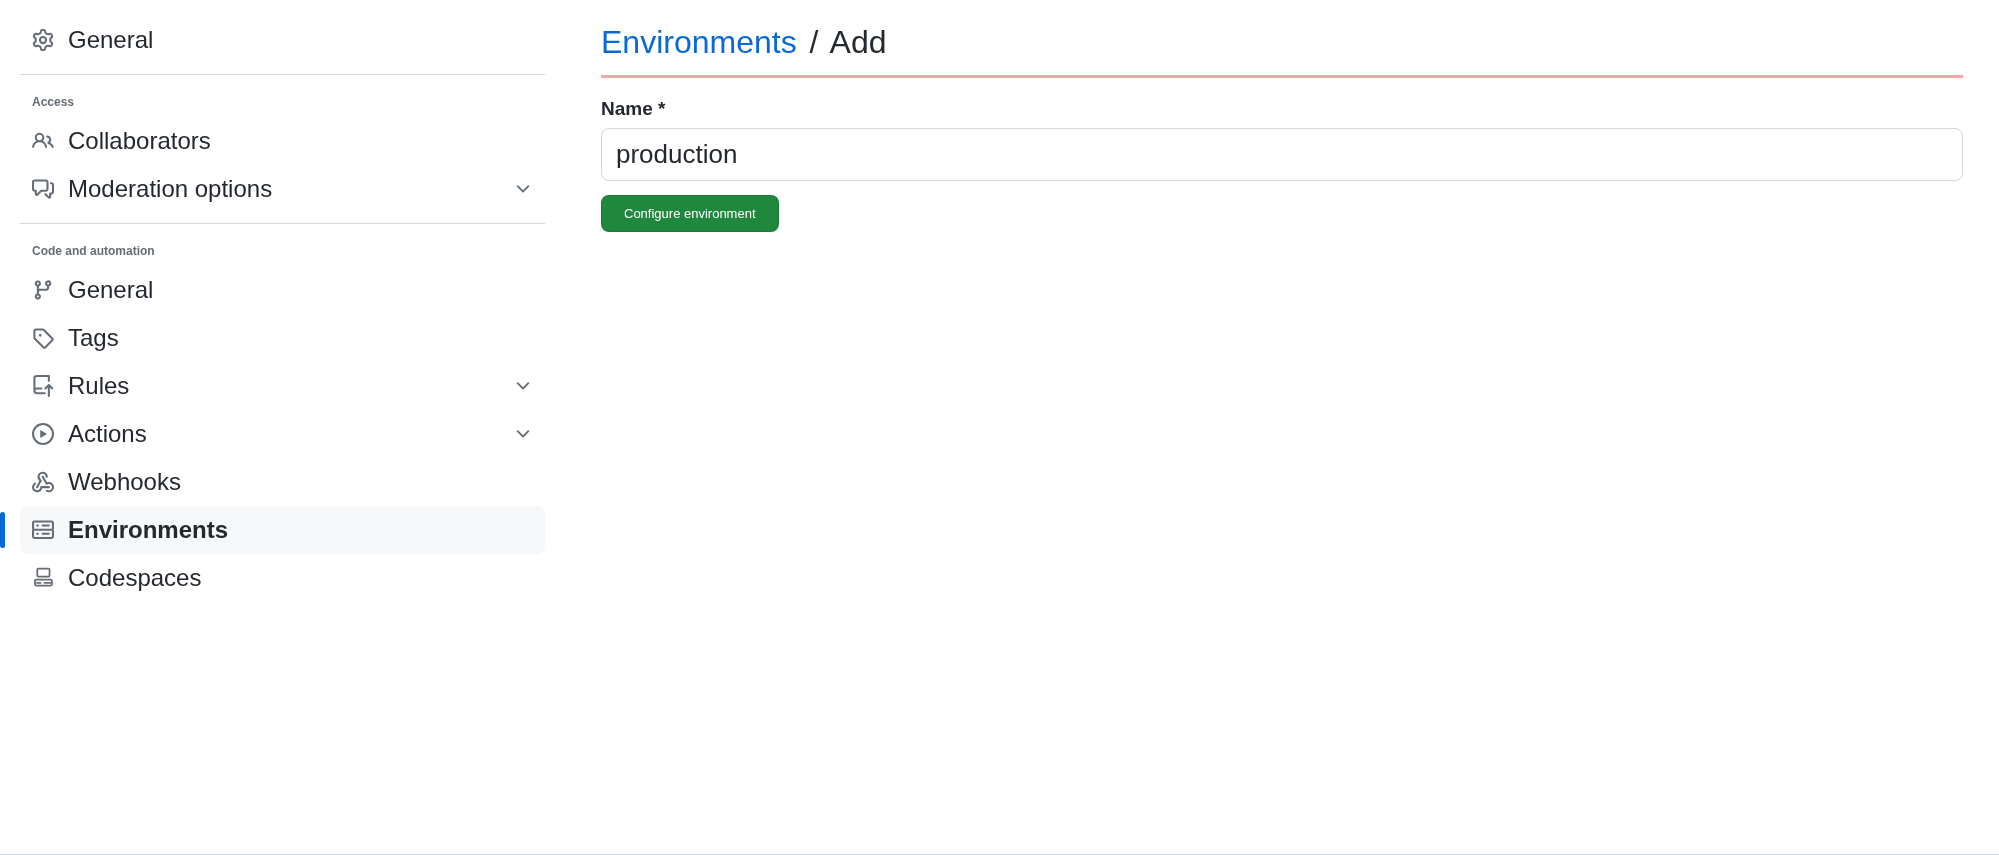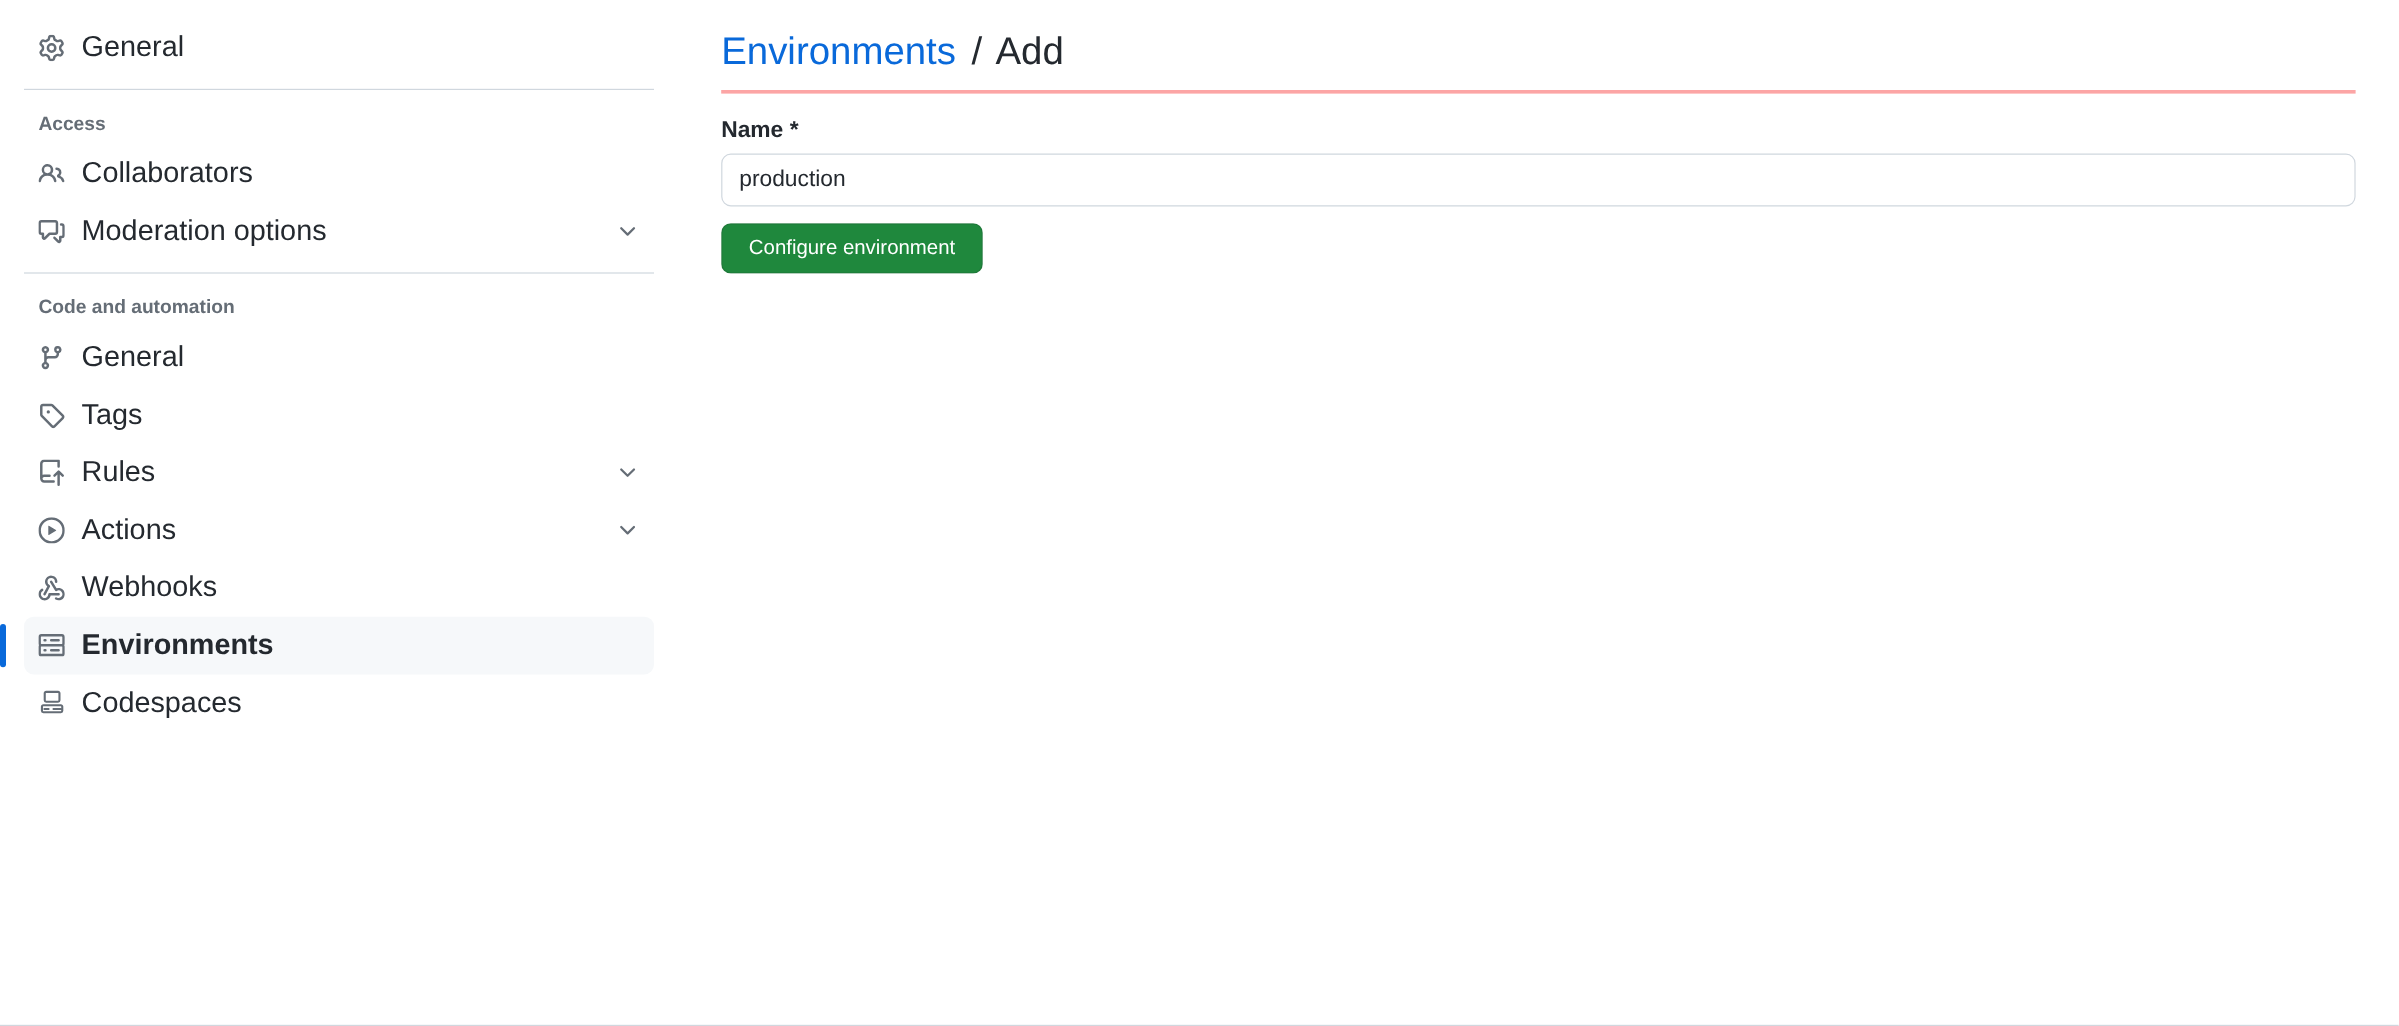--- a/index.html
+++ b/index.html
@@ -70,21 +70,21 @@
       width: 20px;
       height: 20px;
     }
     .sidebar-divider {
       border: none;
       border-top: 1px solid #d0d7de;
       margin: 10px 0;
       width: 100%;
     }
     .sidebar-heading {
-      font-size: 16px;
+      font-size: 12px;
       font-weight: 600;
       color: #656d76;
       padding: 10px 12px 8px 12px;
     }
     .main {
       flex: 1;
       padding: 24px 36px 0 36px;
       border-bottom: 1px solid #d0d7de;
     }
     .breadcrumb {
@@ -107,31 +107,31 @@
     }
     .form-label {
       display: block;
       font-weight: 600;
       font-size: 19px;
       margin-bottom: 8px;
     }
     .form-input {
       width: 100%;
       padding: 10px 14px;
-      font-size: 19px;
+      font-size: 26px;
       border: 1px solid #d0d7de;
       border-radius: 8px;
       background: #ffffff;
       color: #24292f;
       margin-bottom: 14px;
     }
     .btn-primary {
       display: inline-block;
       padding: 10px 22px;
-      font-size: 17px;
+      font-size: 13px;
       font-weight: 500;
       color: #ffffff;
       background: #1f883d;
       border: 1px solid rgba(31,35,40,0.15);
       border-radius: 8px;
       cursor: pointer;
     }
   </style>
 </head>
 <body>

